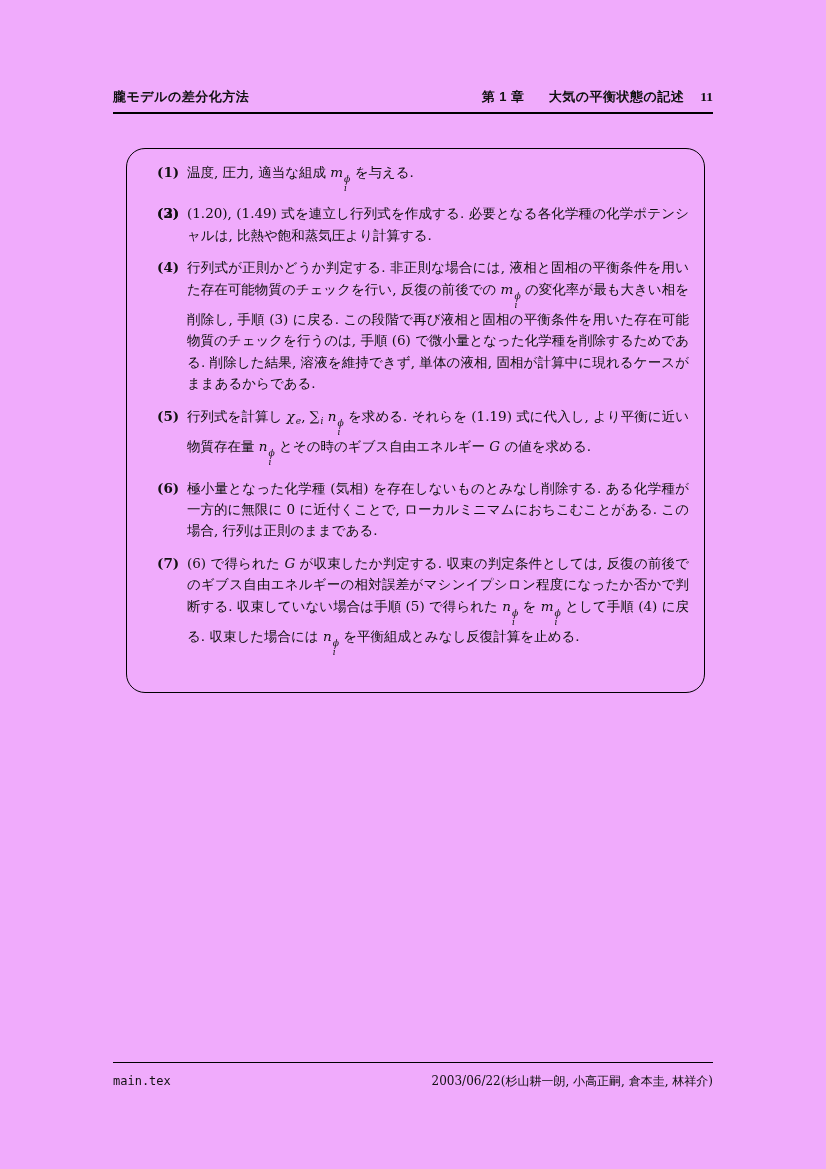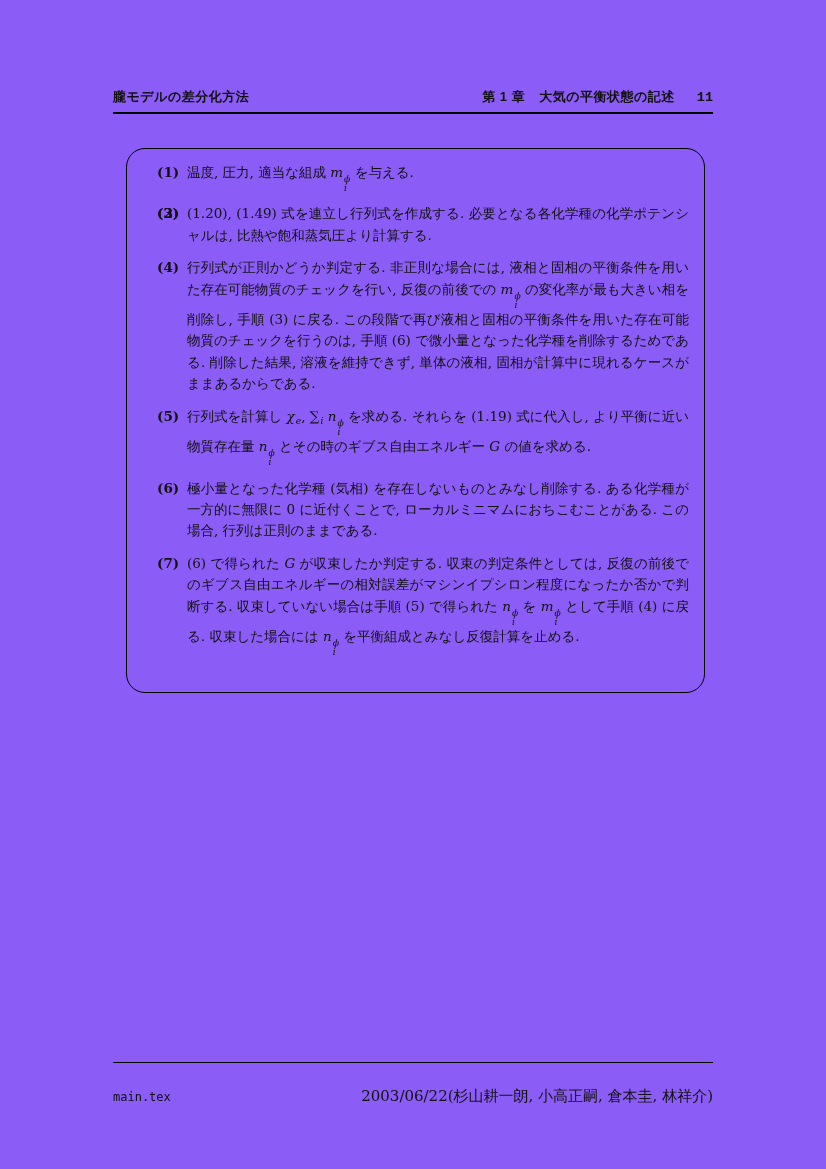--- a/index.html
+++ b/index.html
@@ -4,21 +4,21 @@
 <style>
   html, body {
     margin: 0;
     padding: 0;
     background: #ffffff;
   }
   .page {
     position: relative;
     width: 826px;
     height: 1169px;
-    background: #8b5cf6;
+    background: #f0abfc;
     color: #111111;
     overflow: hidden;
   }
 
   
   .header {
     position: absolute;
     left: 113px;
     top: 88px;
     width: 600px;
@@ -26,24 +26,24 @@
     justify-content: space-between;
     align-items: baseline;
     padding-bottom: 6px;
     border-bottom: 2px solid #000;
     font-family: "Liberation Sans", sans-serif;
     font-weight: bold;
     font-size: 13px;
     letter-spacing: 0.5px;
   }
   .h-right { display: inline-flex; align-items: baseline; }
-  .h-chap-title { margin-left: 14px; }
+  .h-chap-title { margin-left: 24px; }
   .h-page-num {
-    margin-left: 22px;
-    font-family: Liberation Mono, monospace;
+    margin-left: 16px;
+    font-family: Liberation Serif, serif;
     font-weight: bold;
     font-size: 13.5px;
     letter-spacing: 0;
   }
 
   
   .proc-box {
     position: absolute;
     left: 126px;
     top: 148px;
@@ -95,32 +95,32 @@
     margin-left: 1px;
   }
 
   
   .footer {
     position: absolute;
     left: 113px;
     top: 1062px;
     width: 600px;
     border-top: 1.5px solid #000;
-    padding-top: 24px;
+    padding-top: 10px;
     display: flex;
     justify-content: space-between;
     align-items: baseline;
   }
   .f-left {
     font-family: "DejaVu Sans Mono", monospace;
     font-size: 12px;
   }
   .f-right {
     font-family: "DejaVu Serif", serif;
-    font-size: 15px;
+    font-size: 12px;
     margin-left: 48px;
   }
 </style>
 </head>
 <body>
 
 <div class="page">
 
   <div class="header">
     <span class="h-left">朧モデルの差分化方法</span>

